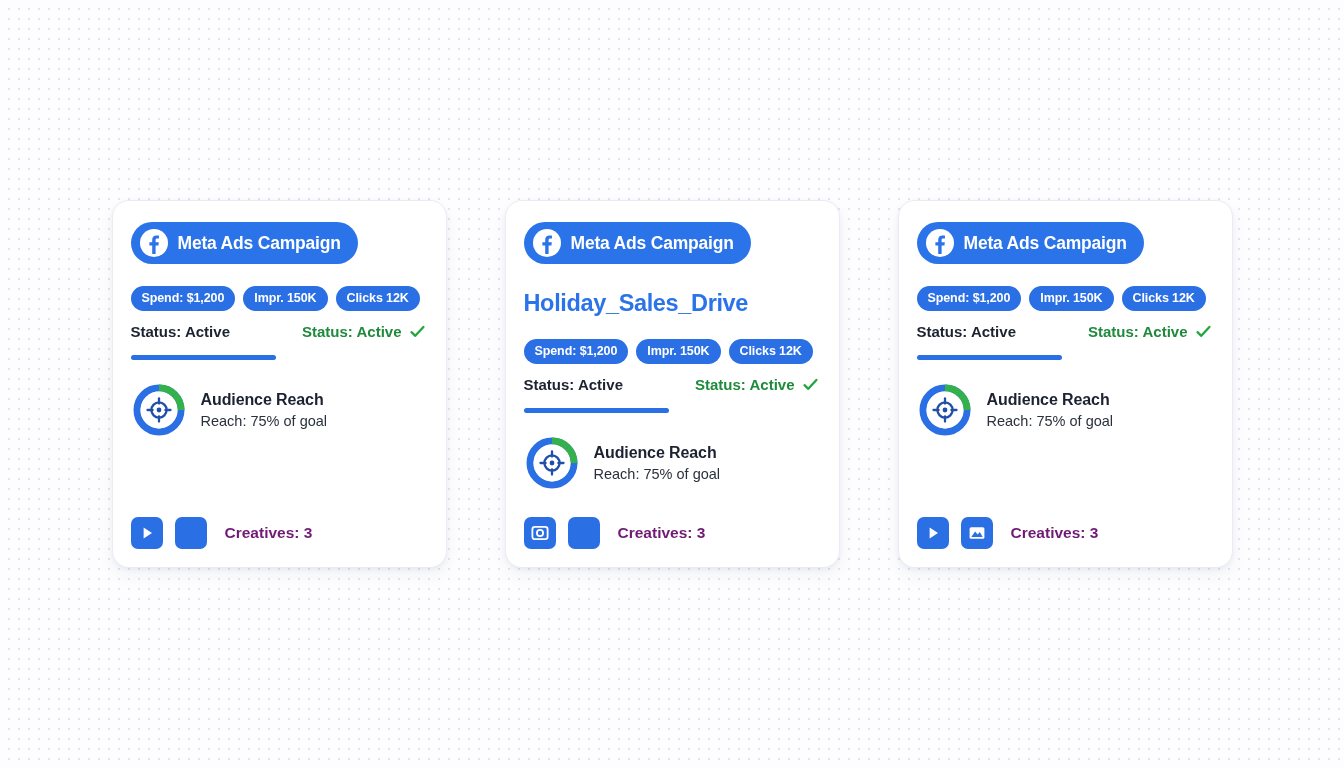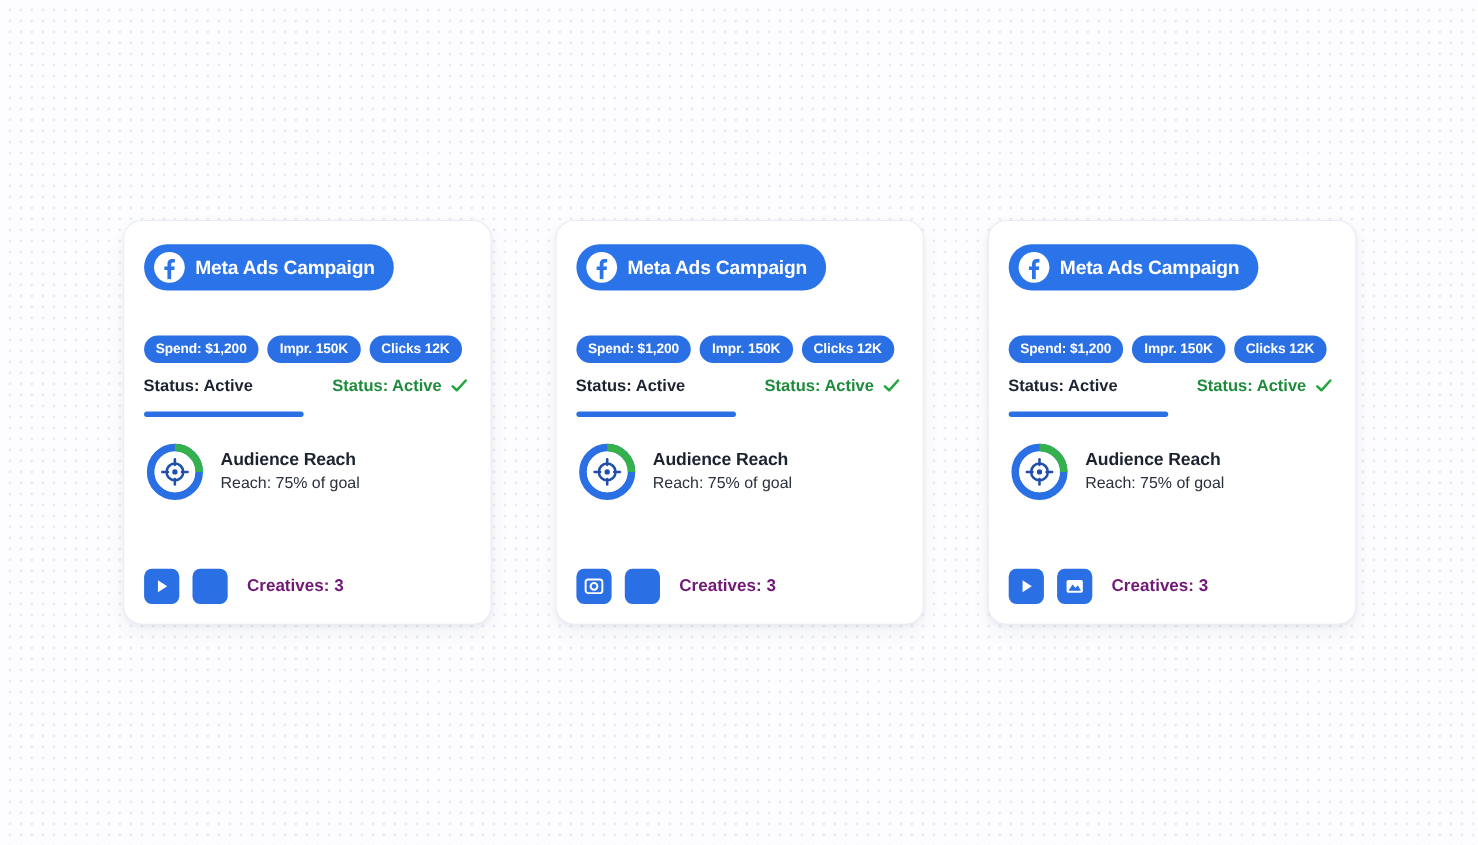--- a/index.html
+++ b/index.html
@@ -83,21 +83,21 @@
     font-weight: bold;
     letter-spacing: -0.35px;
     white-space: nowrap;
     margin-top: 26px;
   }
 
   
   .metrics-row {
     display: flex;
     gap: 8px;
-    margin-top: 41px;
+    margin-top: 22px;
   }
   .metric-pill {
     background: #2a6fe4;
     color: #ffffff;
     font-size: 12.5px;
     font-weight: bold;
     border-radius: 999px;
     padding: 5px 11px 6px 11px;
     white-space: nowrap;
     letter-spacing: -0.1px;
@@ -271,20 +271,21 @@
     <div class="brand-pill">
       <span class="fb-badge">
         <svg width="22" height="22" viewBox="0 0 22 22" aria-hidden="true">
           <circle cx="11" cy="11" r="11" fill="#ffffff"></circle>
           <path d="M12.6 21.9V13.5h2.8l0.42-3.27H12.6V8.14c0-0.95 0.26-1.59 1.62-1.59h1.73V3.63C15.65 3.59 14.62 3.5 13.42 3.5c-2.5 0-4.22 1.53-4.22 4.34v2.39H6.4v3.27h2.8v8.4z" fill="#2a73e8"></path>
         </svg>
       </span>
       <span class="brand-text">Meta Ads Campaign</span>
     </div>
 
+    <div class="campaign-title">Holiday_Sales_Drive</div>
 
     <div class="metrics-row">
       <span class="metric-pill">Spend: $1,200</span>
       <span class="metric-pill">Impr. 150K</span>
       <span class="metric-pill">Clicks 12K</span>
     </div>
 
     <div class="status-row">
       <span class="status-left">Status: Active</span>
       <span class="status-right">

